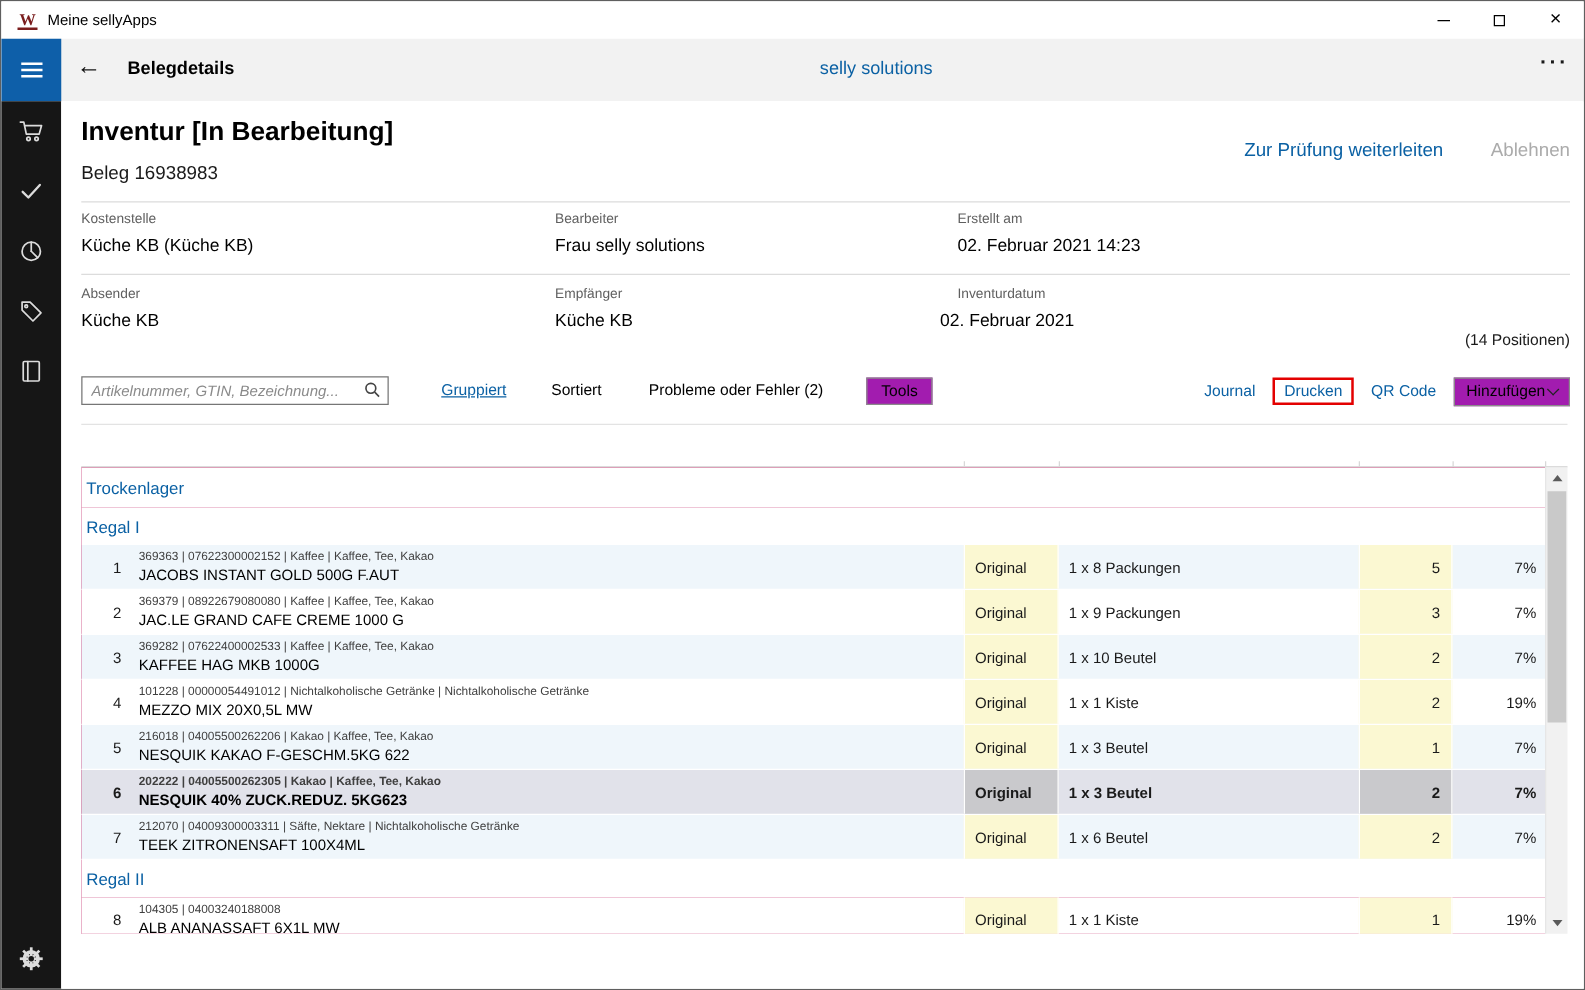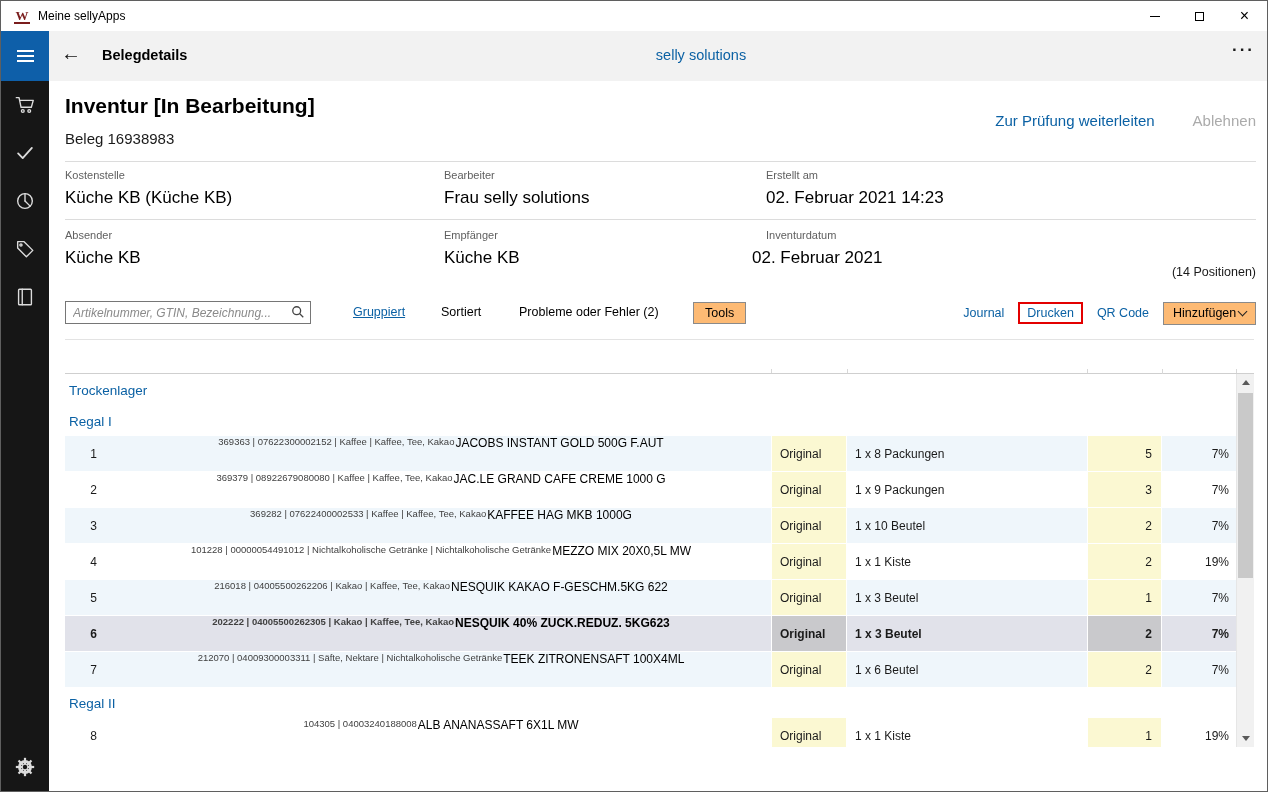--- a/index.html
+++ b/index.html
@@ -42,33 +42,33 @@
 
   
   .main { position:absolute; left:48px; top:80px; width:1220px; height:712px; background:#fff; }
   .doc-title { position:absolute; left:16px; top:13px; font-size:21px; font-weight:bold; color:#000; }
   .doc-subtitle { position:absolute; left:16px; top:49px; font-size:15px; color:#1a1a1a; }
   .doc-actions { position:absolute; right:13px; top:31px; display:flex; gap:38px; font-size:15px; }
   .link-forward { color:#0b61a4; cursor:pointer; }
   .link-reject { color:#ababab; }
   .hdiv { position:absolute; left:16px; width:1191px; height:1px; background:#dcdcdc; }
   .meta-label { position:absolute; font-size:11px; color:#5f5f5f; }
-  .meta-value { position:absolute; font-size:17px; color:#000; }
+  .meta-value { position:absolute; font-size:14px; color:#000; }
   .positions { position:absolute; right:13px; top:184px; font-size:12.5px; color:#1a1a1a; }
 
   
   .search-wrap { position:absolute; left:16px; top:220px; width:246px; height:23px; }
   .search-wrap input { width:100%; height:100%; border:1px solid #767676; padding:0 24px 0 7px; font-size:12px;
                        font-family:"Liberation Sans", sans-serif; color:#222; }
   .search-wrap input::placeholder { font-style:italic; color:#8a8a8a; }
   .search-wrap svg { position:absolute; right:6px; top:4px; stroke:#444; fill:none; stroke-width:1.5; }
   .tb-link { position:absolute; top:224px; font-size:12.5px; color:#000; cursor:pointer; white-space:nowrap; }
   .tb-link.blue { color:#0b61a4; }
   .tb-link.u { text-decoration:underline; }
-  .btn { background:#fdba74; border:1px solid #8a8a8a; font-size:12.5px; color:#000;
+  .btn { background:#a21caf; border:1px solid #8a8a8a; font-size:12.5px; color:#000;
          display:inline-flex; align-items:center; justify-content:center; cursor:pointer; }
   .tools-btn { position:absolute; left:644px; top:221px; height:22px; padding:0 11px; }
   .toolbar-right { position:absolute; right:13px; top:220px; height:24px; display:flex; align-items:center; gap:14px; }
   .toolbar-right .rlink { font-size:12.5px; color:#0b61a4; cursor:pointer; white-space:nowrap; }
   .drucken-box { border:2px solid #e30000; padding:2px 7px; display:flex; align-items:center; }
   .add-btn { height:23px; padding:0 9px; width:93px; justify-content:space-between; }
   .chev { width:7px; height:7px; border-right:1px solid #222; border-bottom:1px solid #222;
           transform:rotate(45deg); margin-top:-4px; }
 
   
@@ -89,21 +89,21 @@
   .tbody { position:absolute; left:0; top:35px; width:1171px; height:373px; overflow:hidden; background:#be185d; }
   .trow { display:flex; width:100%; }
   .grow { align-items:center; color:#0b61a4; padding-left:4px; background:#fff; }
   .g1 { height:32px; font-size:13.5px; }
   .g2 { height:30px; font-size:13.5px; }
   .item { height:36px; border-bottom:1px solid #fff; background:#fff; }
   .item.zebra { background:#eff6fb; }
   .item.selected { background:#e1e2ea; font-weight:bold; }
   .c { height:100%; display:flex; align-items:center; }
   .c.num { width:42px; justify-content:flex-end; padding-right:10px; }
-  .c.desc { width:664px; flex-direction:row; align-items:flex-start; justify-content:center; padding-left:4px; gap:1px; }
+  .c.desc { width:664px; flex-direction:column; align-items:flex-start; justify-content:center; padding-left:4px; gap:1px; }
   .ameta { font-size:9.5px; line-height:12px; color:#404040; }
   .aname { font-size:12px; line-height:15px; color:#000; }
   .c.geb { width:76px; padding-left:8px; background:#fbf8d2; border-left:1px solid #fff; border-right:1px solid #fff; }
   .c.inh { width:240px; padding-left:8px; }
   .c.men { width:75px; justify-content:flex-end; padding-right:9px; background:#fbf8d2;
            border-left:1px solid #fff; border-right:1px solid #fff; }
   .c.mwst { width:74px; justify-content:flex-end; padding-right:7px; }
   .item.selected .c.geb, .item.selected .c.men { background:#c9c9cc; }
   .item.selected .ameta { font-weight:bold; }
 

